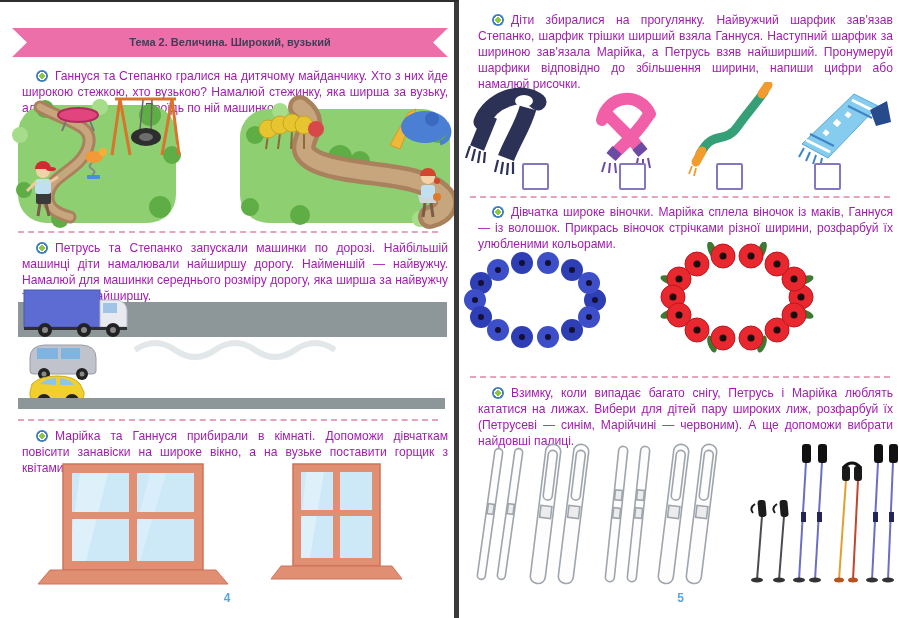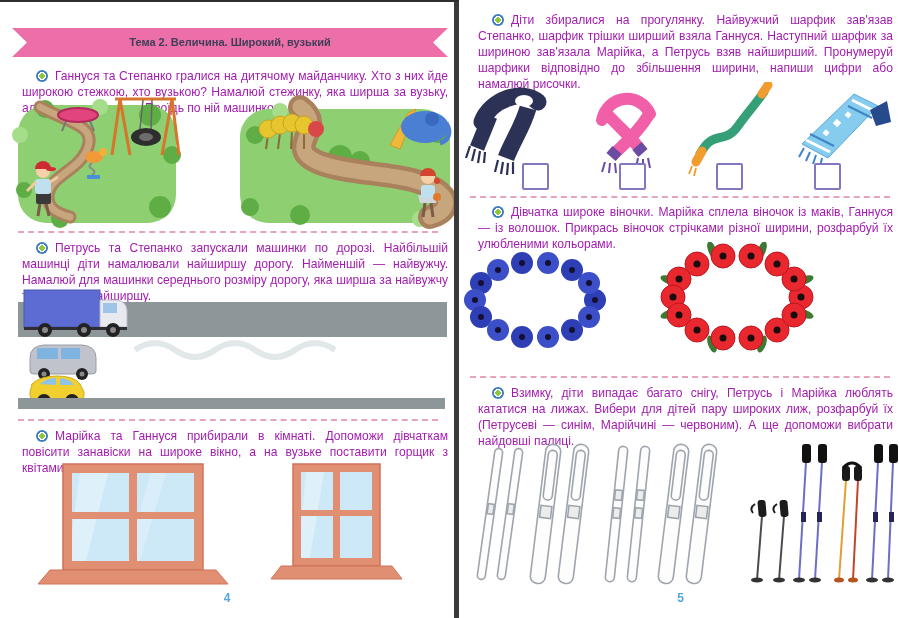--- a/index.html
+++ b/index.html
@@ -358,21 +358,21 @@
             <circle cx="261" cy="96" r="3.5"></circle>
             <circle cx="289" cy="96" r="3.5"></circle>
           <circle cx="315" cy="88" r="3.5"></circle>
             <circle cx="332" cy="73" r="3.5"></circle>
         </g>
       </g>
     </svg>
 
     <div class="sep" style="left:8px;top:376px;width:420px;"></div>
 
-    <p class="task" style="left:16px;top:385px;width:415px;"><span class="task-icon"></span><span>Взимку, діти випадає багато снігу, Петрусь і Марійка люблять кататися на лижах. Вибери для дітей пару широких лиж, розфарбуй їх (Петрусеві — синім, Марійчині — червоним). А ще допоможи вибрати найдовші палиці.</span></p>
+    <p class="task" style="left:16px;top:385px;width:415px;"><span class="task-icon"></span><span>Взимку, коли випадає багато снігу, Петрусь і Марійка люблять кататися на лижах. Вибери для дітей пару широких лиж, розфарбуй їх (Петрусеві — синім, Марійчині — червоним). А ще допоможи вибрати найдовші палиці.</span></p>
 
     <svg style="left:0;top:442px" width="437" height="150" viewBox="0 0 437 150">
       <g fill="#fdfdfd" stroke="#9fa5ad" stroke-width="1.6">
         <g>
           <rect x="24" y="6" width="8" height="132" rx="4" transform="rotate(8 28 72)"></rect>
           <rect x="44" y="6" width="8" height="132" rx="4" transform="rotate(8 48 72)"></rect>
           <rect x="25" y="62" width="6" height="10" transform="rotate(8 28 72)" fill="#ececec"></rect>
           <rect x="45" y="62" width="6" height="10" transform="rotate(8 48 72)" fill="#ececec"></rect>
         </g>
         <g>

